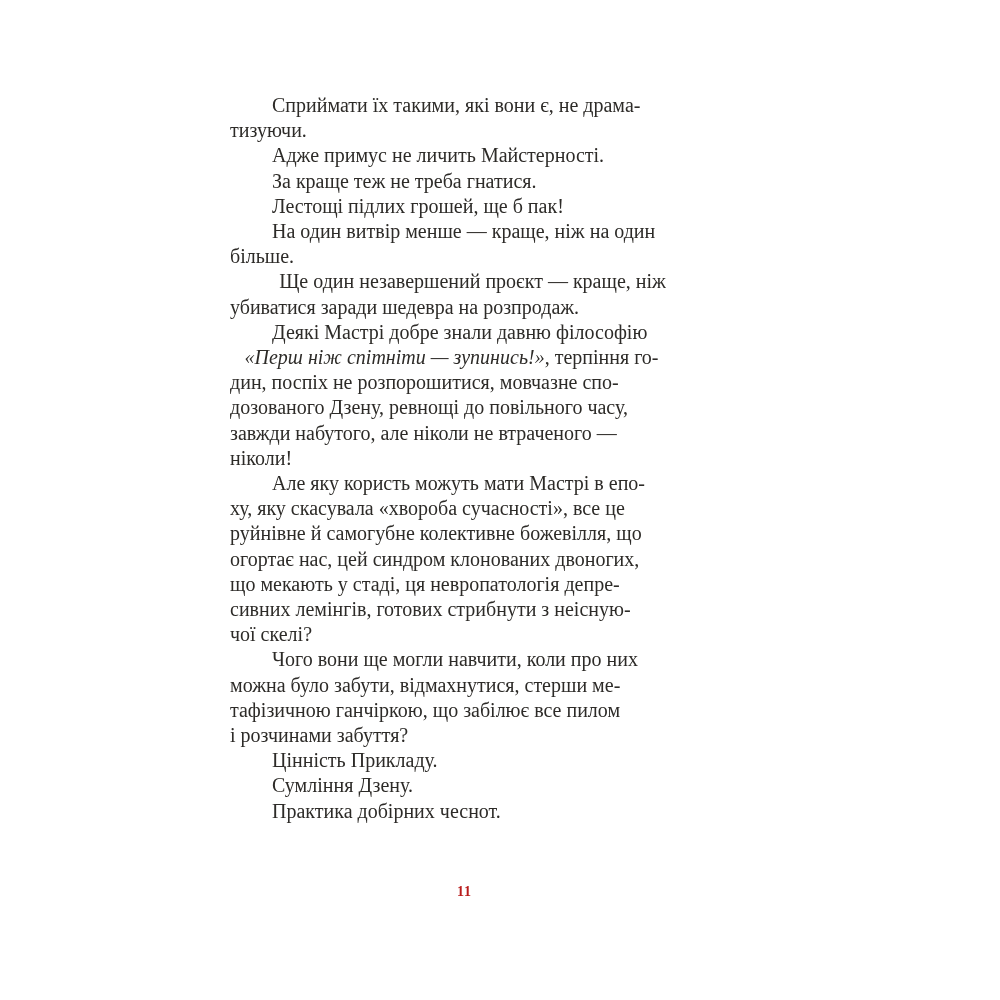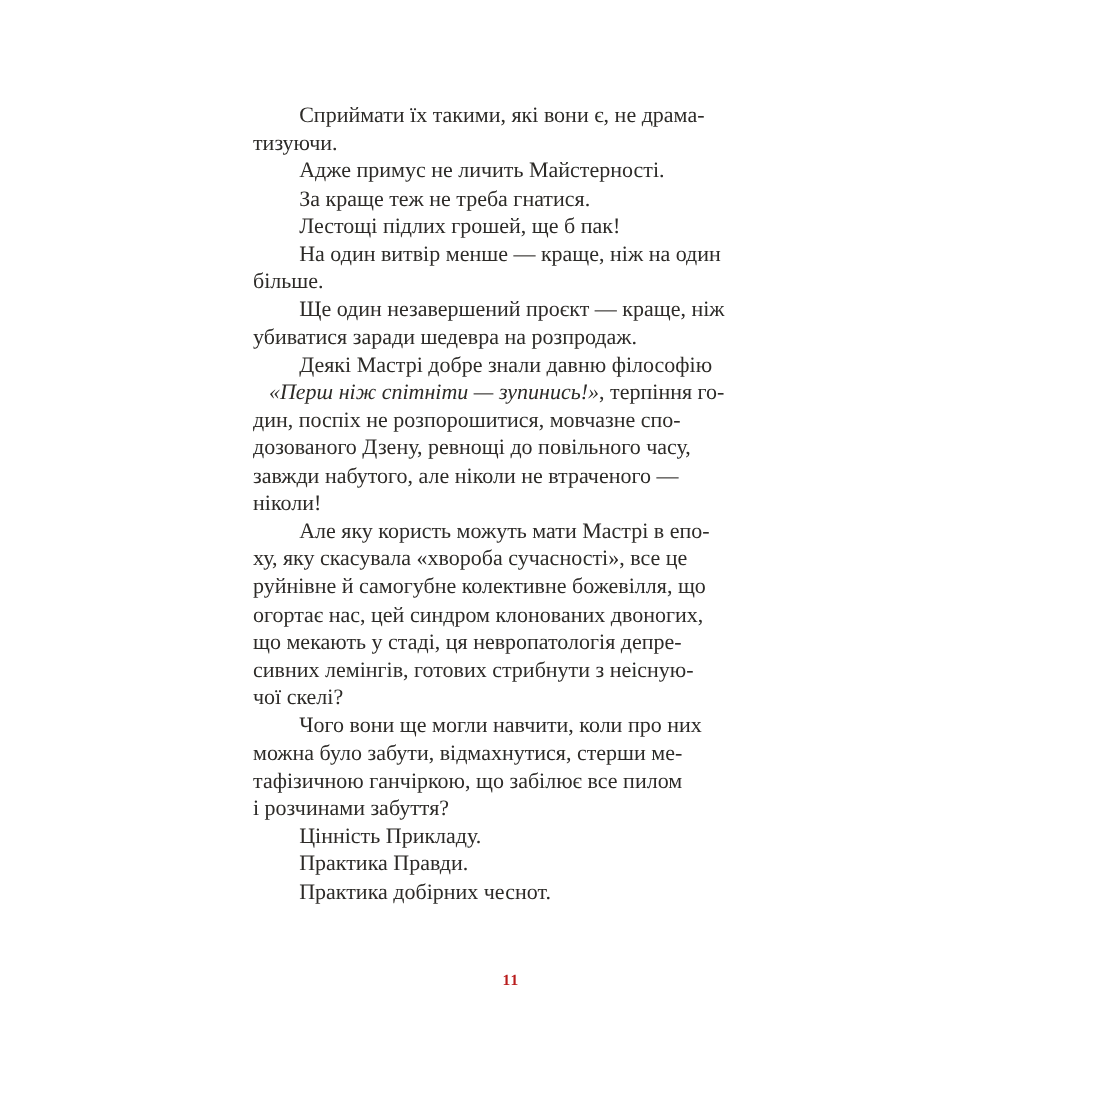--- a/index.html
+++ b/index.html
@@ -51,37 +51,37 @@
 
 <div class="page">
   <div class="text-block" id="text-block">
       <div class="line indent" style="word-spacing: 0px;"><span class="">Сприймати їх такими, які вони є, не драма-</span></div>
       <div class="line"><span class="">тизуючи.</span></div>
       <div class="line indent"><span class="">Адже примус не личить Майстерності.</span></div>
       <div class="line indent"><span class="">За краще теж не треба гнатися.</span></div>
       <div class="line indent"><span class="">Лестощі підлих грошей, ще б пак!</span></div>
       <div class="line indent" style="word-spacing: 0px;"><span class="">На один витвір менше — краще, ніж на один</span></div>
       <div class="line"><span class="">більше.</span></div>
-      <div class="line indent" style="word-spacing: 0px;"><span class="">Ще один незавершений проєкт — краще, ніж</span></div>
+      <div class="line indent" style="word-spacing: 0px; text-align: center;"><span class="">Ще один незавершений проєкт — краще, ніж</span></div>
       <div class="line"><span class="">убиватися заради шедевра на розпродаж.</span></div>
       <div class="line indent" style="word-spacing: 0px;"><span class="">Деякі Мастрі добре знали давню філософію</span></div>
       <div class="line" style="word-spacing: 0px; text-align: center;"><span class="it">«Перш ніж спітніти — зупинись!»</span><span class="">, терпіння го-</span></div>
       <div class="line" style="word-spacing: 0px;"><span class="">дин, поспіх не розпорошитися, мовчазне спо-</span></div>
       <div class="line" style="word-spacing: 0px;"><span class="">дозованого Дзену, ревнощі до повільного часу,</span></div>
       <div class="line" style="word-spacing: 0px;"><span class="">завжди набутого, але ніколи не втраченого —</span></div>
       <div class="line"><span class="">ніколи!</span></div>
       <div class="line indent" style="word-spacing: 0px;"><span class="">Але яку користь можуть мати Мастрі в епо-</span></div>
       <div class="line" style="word-spacing: 0px;"><span class="">ху, яку скасувала «хвороба сучасності», все це</span></div>
       <div class="line" style="word-spacing: 0px;"><span class="">руйнівне й самогубне колективне божевілля, що</span></div>
       <div class="line" style="word-spacing: 0px;"><span class="">огортає нас, цей синдром клонованих двоногих,</span></div>
       <div class="line" style="word-spacing: 0px;"><span class="">що мекають у стаді, ця невропатологія депре-</span></div>
       <div class="line" style="word-spacing: 0px;"><span class="">сивних лемінгів, готових стрибнути з неісную-</span></div>
       <div class="line"><span class="">чої скелі?</span></div>
       <div class="line indent" style="word-spacing: 0px;"><span class="">Чого вони ще могли навчити, коли про них</span></div>
       <div class="line" style="word-spacing: 0px;"><span class="">можна було забути, відмахнутися, стерши ме-</span></div>
       <div class="line" style="word-spacing: 0px;"><span class="">тафізичною ганчіркою, що забілює все пилом</span></div>
       <div class="line"><span class="">і розчинами забуття?</span></div>
       <div class="line indent"><span class="">Цінність Прикладу.</span></div>
-      <div class="line indent"><span class="">Практика Правди.</span></div>
+      <div class="line indent"><span class="">Сумління Дзену.</span></div>
       <div class="line indent"><span class="">Практика добірних чеснот.</span></div>
     </div>
   <div class="folio">11</div>
 </div>
 
 </body></html>

